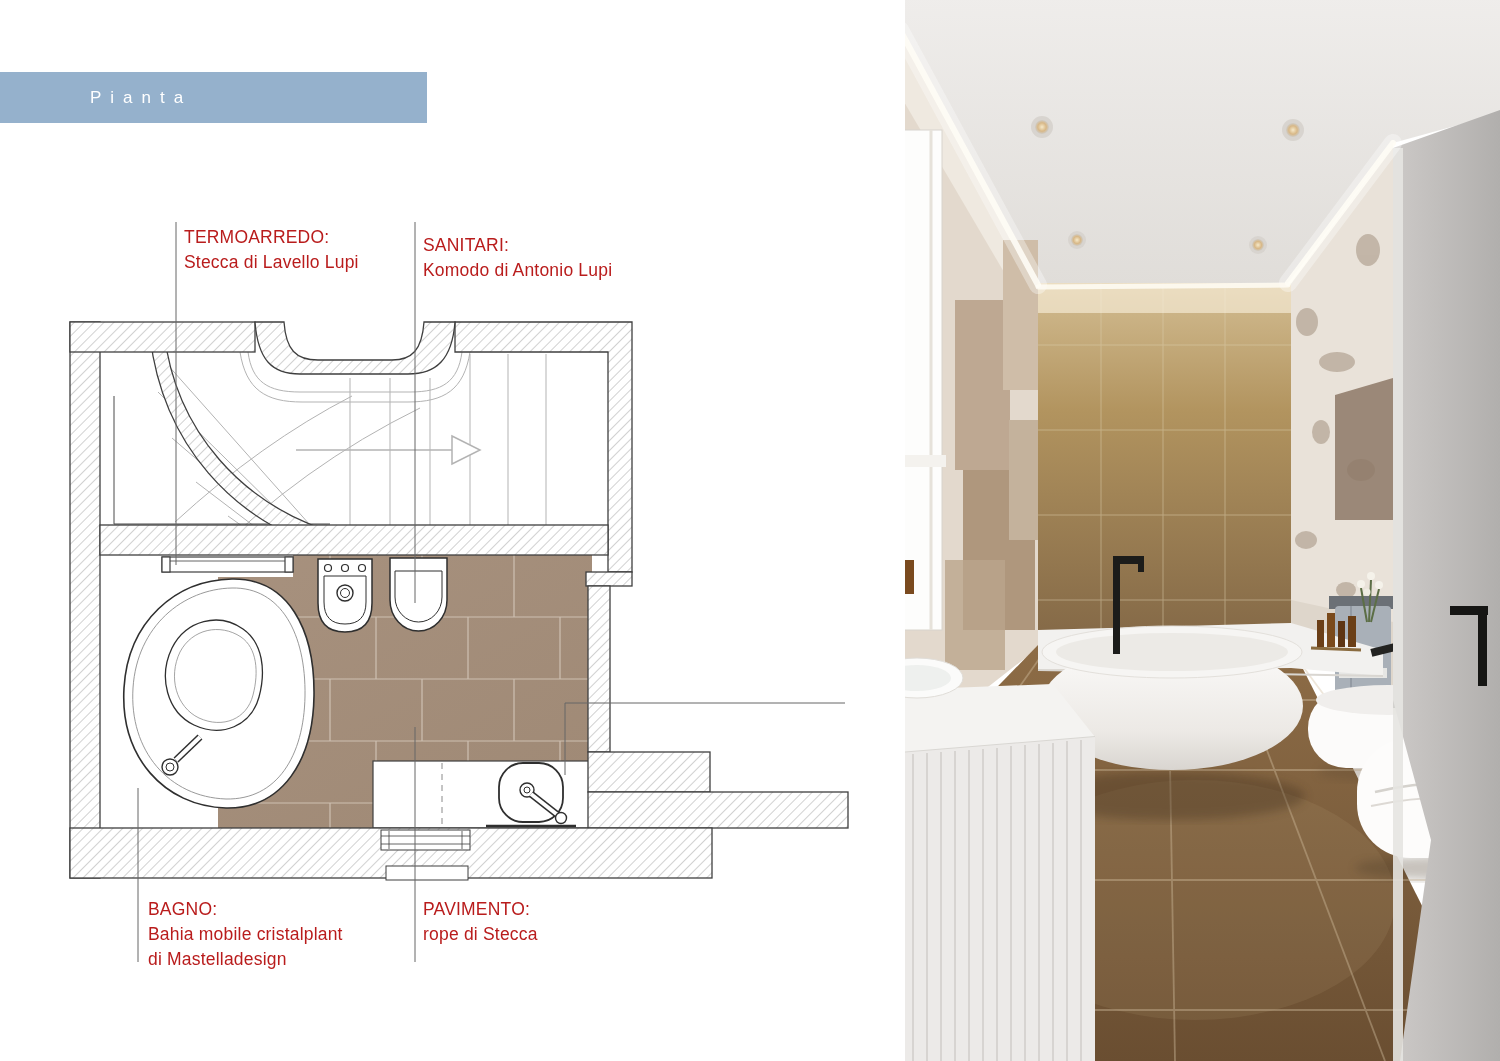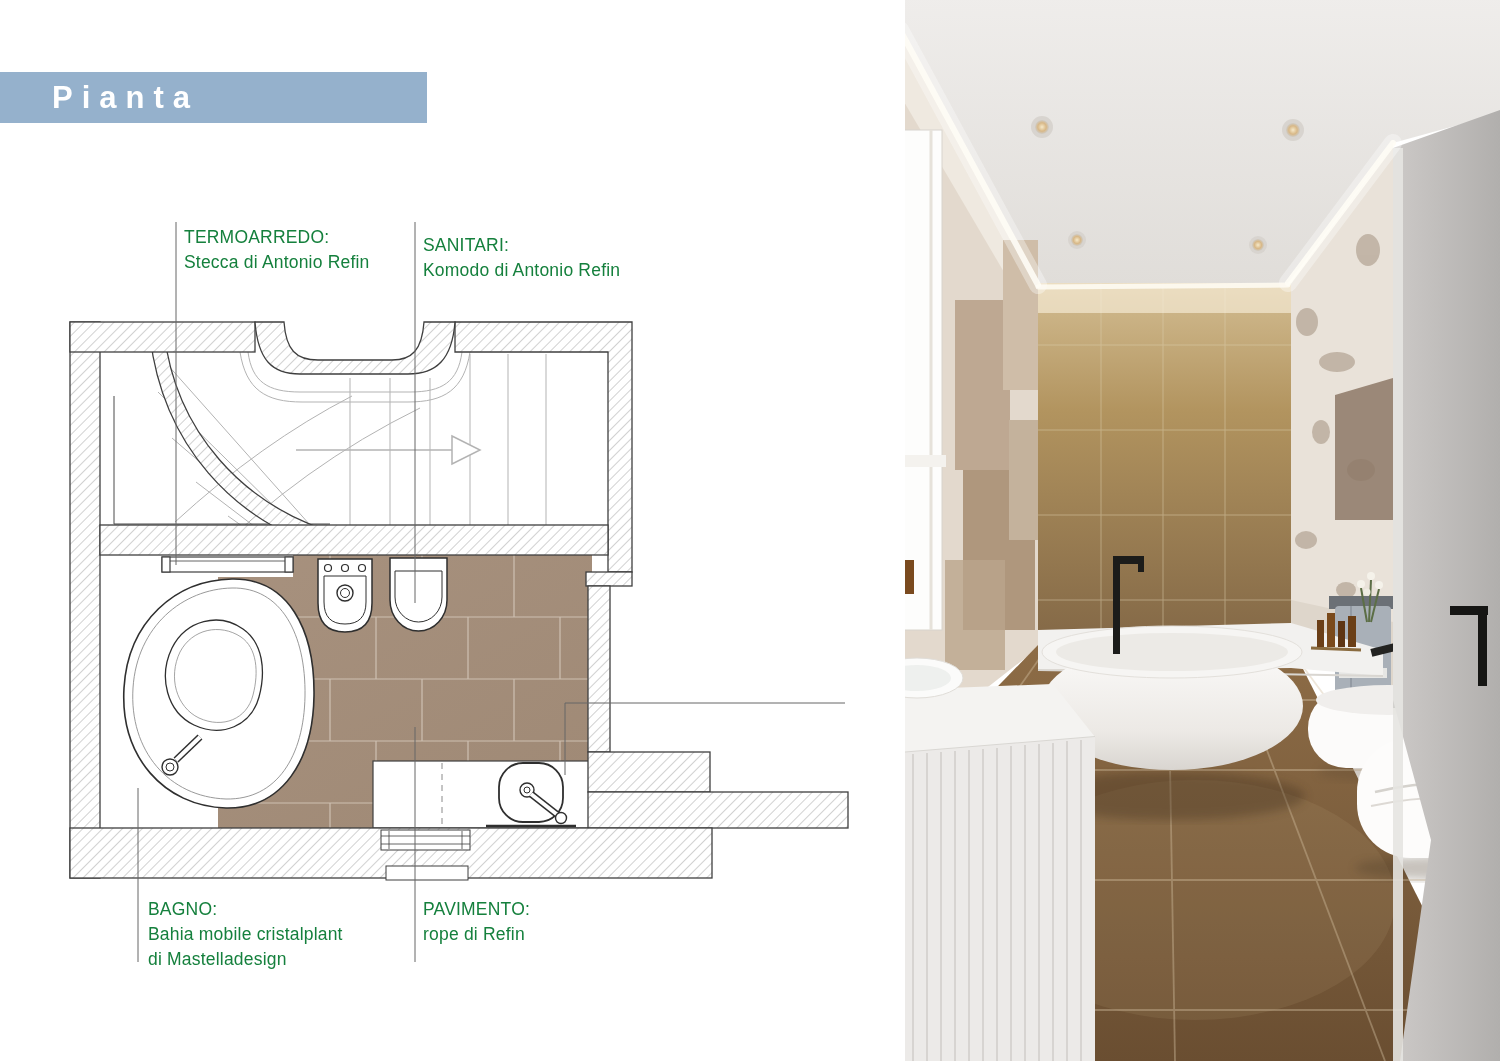--- a/index.html
+++ b/index.html
@@ -1,23 +1,23 @@
 <!DOCTYPE html>
 <html><head>
 <meta charset="utf-8">
 <style>
   html,body{margin:0;padding:0;background:#fff;}
   #page{position:relative;width:1500px;height:1061px;background:#ffffff;overflow:hidden;
         font-family:"Liberation Sans", sans-serif;}
   
   #banner{position:absolute;left:0;top:72px;width:427px;height:51px;background:#95b1cc;
           display:flex;align-items:center;}
-  #banner .t{color:#ffffff;font-size:31px;font-weight:700;letter-spacing:9px;padding-left:52px;}
+  #banner .t{color:#ffffff;font-size:17px;font-weight:400;letter-spacing:9px;padding-left:90px;}
   
-  .lbl{position:absolute;color:#15803d;font-size:17.5px;line-height:25px;letter-spacing:.2px;}
+  .lbl{position:absolute;color:#b91c1c;font-size:17.5px;line-height:25px;letter-spacing:.2px;}
   .lbl span{display:block;}
   #lbl-termoarredo{left:184px;top:225px;}
   #lbl-sanitari{left:423px;top:225px;margin-top:8px;}
   #lbl-arredo{left:674px;top:608px;}
   #lbl-vasca{left:148px;top:897px;}
   #lbl-pavimento{left:423px;top:897px;}
   svg{position:absolute;display:block;}
   #plan-svg{left:0;top:0;}
   #photo-svg{left:905px;top:0;}
 </style>
@@ -176,34 +176,34 @@
       <line x1="176" y1="222" x2="176" y2="565"></line>
       <line x1="415" y1="222" x2="415" y2="603"></line>
       <line x1="138" y1="788" x2="138" y2="962"></line>
       <line x1="415" y1="727" x2="415" y2="962"></line>
       <path d="M565,775 V703 H845"></path>
     </g>
   </svg>
 
   <div class="lbl" id="lbl-termoarredo">
     <span>TERMOARREDO:</span>
-    <span>Stecca di Antonio Refin</span>
+    <span>Stecca di Lavello Lupi</span>
   </div>
   <div class="lbl" id="lbl-sanitari">
     <span>SANITARI:</span>
-    <span>Komodo di Antonio Refin</span>
+    <span>Komodo di Antonio Lupi</span>
   </div>
   <div class="lbl" id="lbl-vasca">
     <span>BAGNO:</span>
     <span>Bahia mobile cristalplant</span>
     <span>di Mastelladesign</span>
   </div>
   <div class="lbl" id="lbl-pavimento">
     <span>PAVIMENTO:</span>
-    <span>rope di Refin</span>
+    <span>rope di Stecca</span>
   </div>
 
   <svg id="photo-svg" width="595" height="1061" viewBox="0 0 595 1061">
     <defs>
       <linearGradient id="ceilG" x1="0" y1="0" x2="0" y2="1">
         <stop offset="0" stop-color="#efedeb"></stop>
           <stop offset="1" stop-color="#e0ddd9"></stop>
       </linearGradient>
       <linearGradient id="goldG" x1="0" y1="0" x2="0" y2="1">
         <stop offset="0" stop-color="#d3bd92"></stop>

